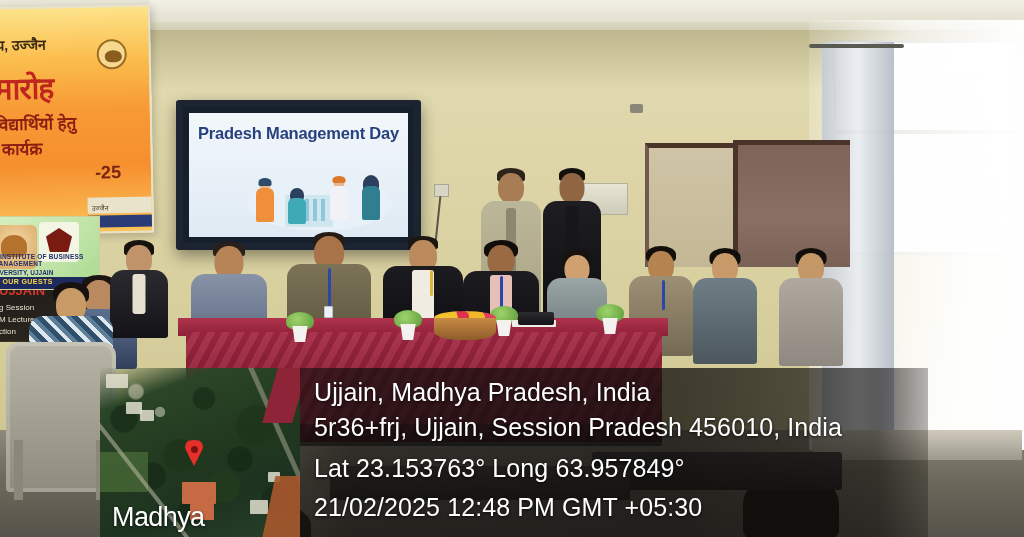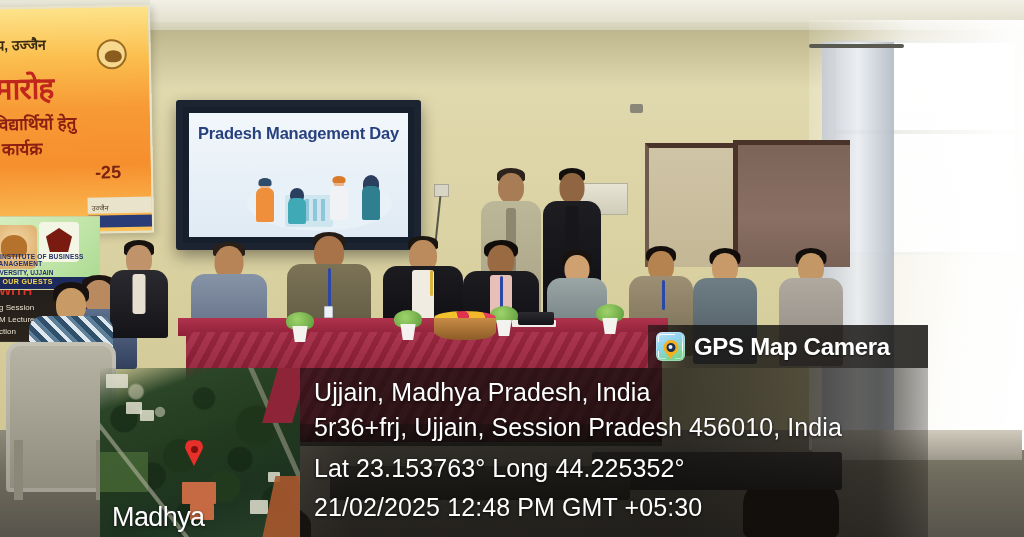--- a/index.html
+++ b/index.html
@@ -295,21 +295,21 @@
       <div class="bn-foot2"></div>
     </div>
 
     <div class="strip-y">
       <span>NG JNIBM WITH</span>
     </div>
     <div class="poster-r">
       <div class="pr-a">उद्योग</div>
       <div class="pr-b">Society</div>
       <div class="pr-c">ve Session</div>
-      <div class="pr-d">WITH</div>
+      <div class="pr-d">UJJAIN</div>
       <div class="pr-e">g Session</div>
       <div class="pr-f">M Lecture</div>
       <div class="pr-g">ction</div>
     </div>
     <div class="poster-g">
       <div class="pg-saras"></div>
       <div class="pg-logo"></div>
       <div class="pg-t1">U INSTITUTE OF BUSINESS MANAGEMENT</div>
       <div class="pg-t2">NIVERSITY, UJJAIN</div>
       <div class="pg-bar">
@@ -423,35 +423,27 @@
     <div class="plant" style="left:490px;top:306px;"></div>
     <div class="pot" style="left:494px;top:320px;"></div>
     <div class="plant" style="left:596px;top:304px;"></div>
     <div class="pot" style="left:600px;top:318px;"></div>
     <div class="petals"></div>
     <div class="bowl"></div>
     <div class="paper"></div>
     <div class="diary"></div>
   </div>
 
-  <div class="gps-bar">
-    <div class="gps-logo">
-      <div class="bracket"></div>
-      <div class="pin"></div>
-      <div class="lens"></div>
-    </div>
-    <div class="gps-title">GPS Map Camera</div>
-  </div>
 
   <div class="gps-panel"></div>
 
   <div class="gps-lines">
     <div class="gl1">Ujjain, Madhya Pradesh, India</div>
     <div class="gl2">5r36+frj, Ujjain, Session Pradesh 456010, India</div>
-    <div class="gl3">Lat 23.153763° Long 44.225352°</div>
+    <div class="gl3">Lat 23.153763° Long 63.957849°</div>
     <div class="gl4">21/02/2025 12:48 PM GMT +05:30</div>
   </div>
 
   <div class="map-thumb">
     <div class="map-veg"></div>
     <div class="map-field"></div>
     <div class="map-road"></div>
     <div class="map-road2"></div>
     <div class="map-bldg" style="left:6px;top:6px;width:22px;height:14px;"></div>
     <div class="map-bldg" style="left:26px;top:34px;width:16px;height:12px;"></div>

